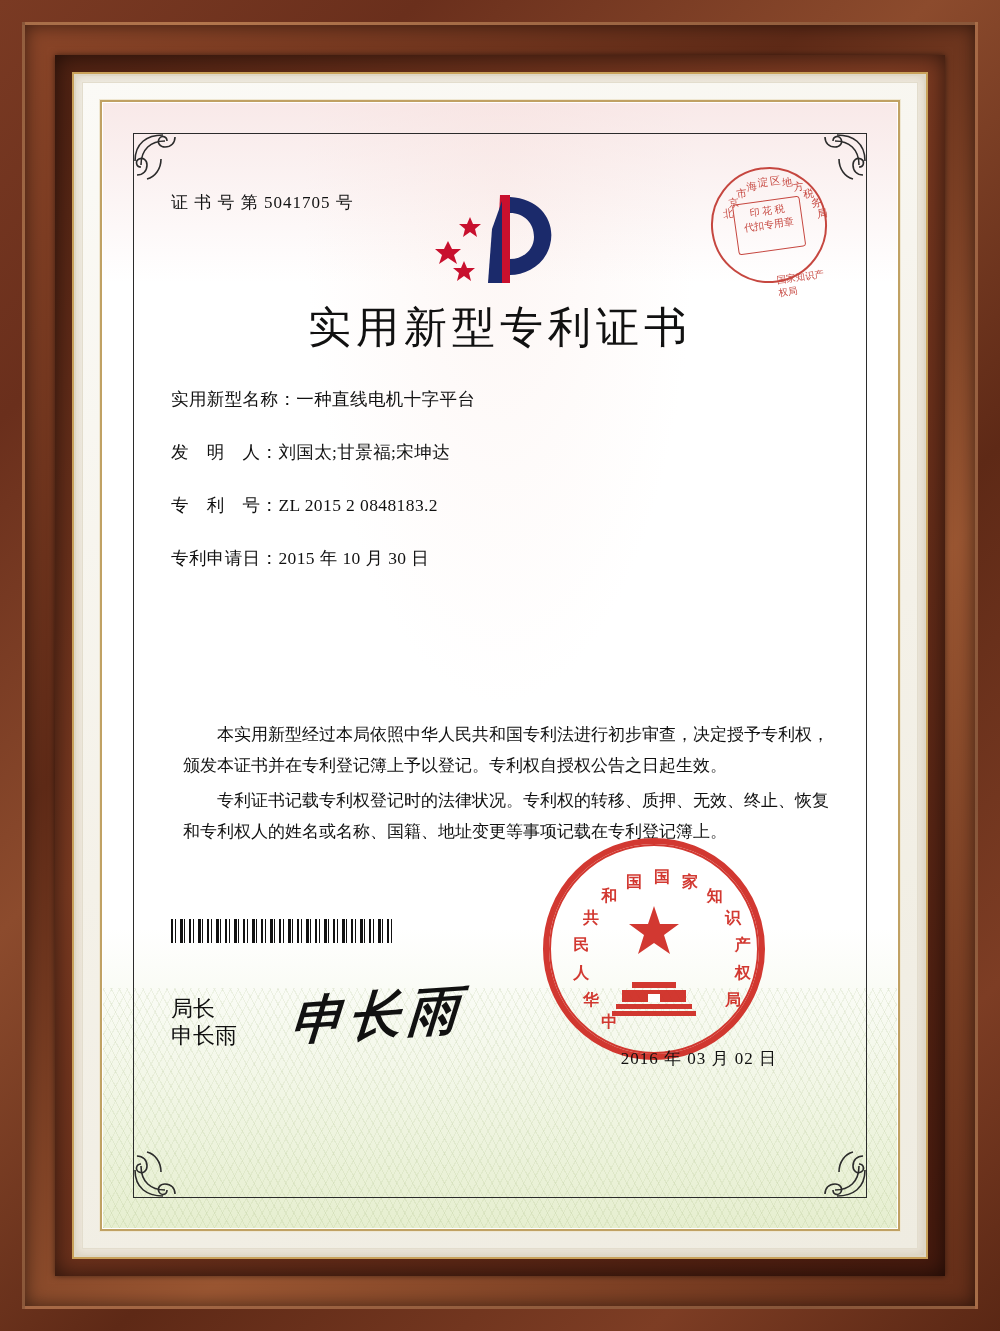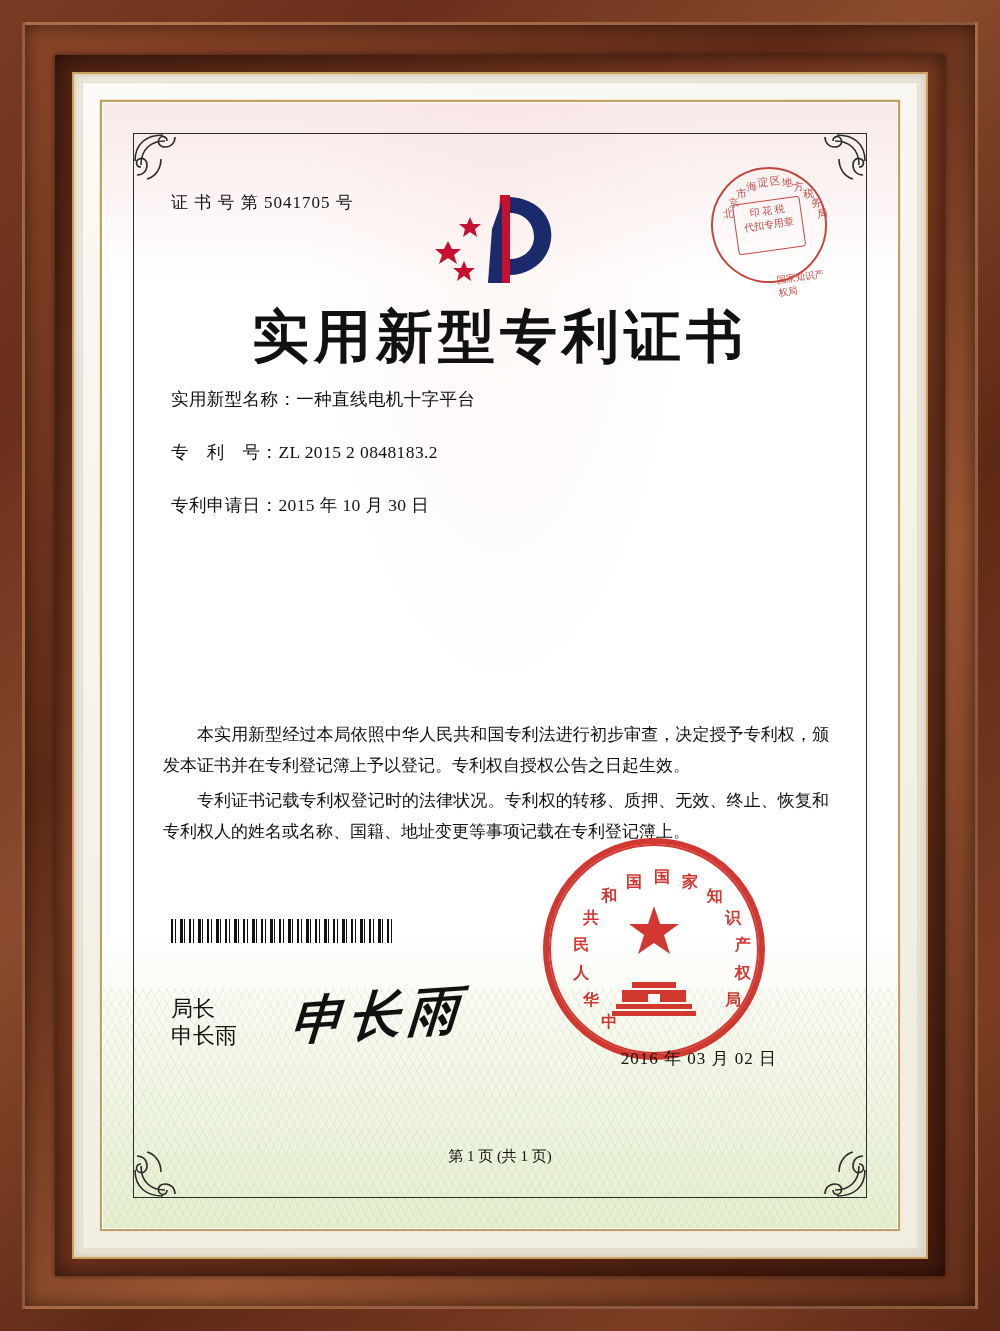--- a/index.html
+++ b/index.html
@@ -110,33 +110,33 @@
     position:absolute;left:0;top:0;width:112px;height:112px;
   }
   .tax-ring-text span{
     position:absolute;left:50%;top:50%;
     font-size:10.5px;color:#c0342c;font-family:"Liberation Serif", serif;
     transform-origin:0 0;
   }
 
   .title{
     position:absolute;left:0;right:0;top:140px;text-align:center;
-    font-size:57px;font-weight:bold;color:#111;letter-spacing:5px;
+    font-size:43px;font-weight:normal;color:#111;letter-spacing:5px;
     font-family:"DejaVu Sans", sans-serif;
   }
 
   .fields{position:absolute;left:8px;right:8px;top:228px;}
   .field{
     font-size:17.5px;color:#111;margin-bottom:29px;
     font-family:"Liberation Serif", serif;letter-spacing:.4px;
   }
   .field .lbl{display:inline-block;}
   .field .val{display:inline;}
 
-  .paras{position:absolute;left:0;right:8px;top:560px;}
+  .paras{position:absolute;left:20px;right:8px;top:560px;}
   .para{
     font-size:17px;line-height:31px;color:#111;text-indent:34px;
     font-family:"Liberation Serif", serif;text-align:justify;
     margin-bottom:4px;
   }
 
   .barcode{
     position:absolute;left:8px;top:760px;width:225px;height:24px;
     background-image:repeating-linear-gradient(90deg,
       #111 0 2px, #fff 2px 4px, #111 4px 5px, #fff 5px 9px,
@@ -284,20 +284,23 @@
           <div>印 花 税</div>
           <div>代扣专用章</div>
         </div>
       </div>
 
       <div class="title">实用新型专利证书</div>
 
       <div class="fields">
         <div class="field">
           <span class="lbl">实用新型名称：</span><span class="val">一种直线电机十字平台</span>
+        </div>
+        <div class="field">
+          <span class="lbl">发　明　人：</span><span class="val">刘国太;甘景福;宋坤达</span>
         </div>
         <div class="field">
           <span class="lbl">专　利　号：</span><span class="val">ZL 2015 2 0848183.2</span>
         </div>
         <div class="field">
           <span class="lbl">专利申请日：</span><span class="val">2015 年 10 月 30 日</span>
         </div>
       </div>
 
       <div class="paras">
@@ -340,16 +343,15 @@
             <rect x="4" y="37" width="84" height="5"></rect>
             <rect x="14" y="16" width="64" height="12"></rect>
             <rect x="24" y="8" width="44" height="6"></rect>
             <rect x="40" y="20" width="12" height="8" fill="#fff"></rect>
           </g>
         </svg>
       </div>
 
       <div class="seal-date">2016 年 03 月 02 日</div>
 
-      <div class="page-no">第 1 页 (共 1 页)</div>
     </div>
   </div>
 </div>
 
 </body></html>

